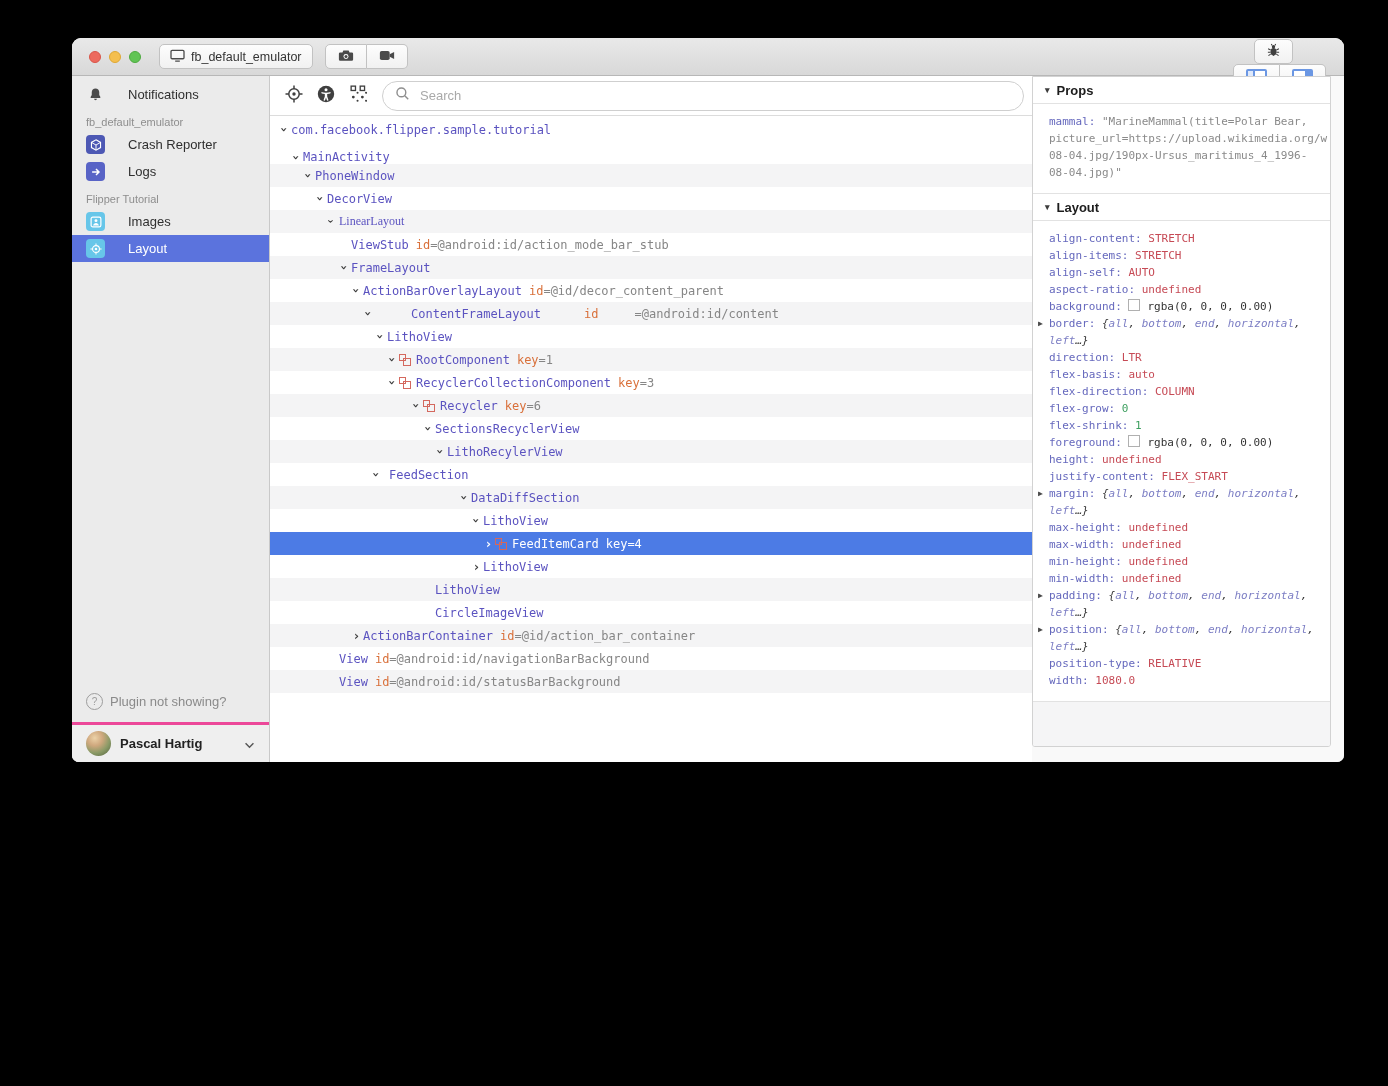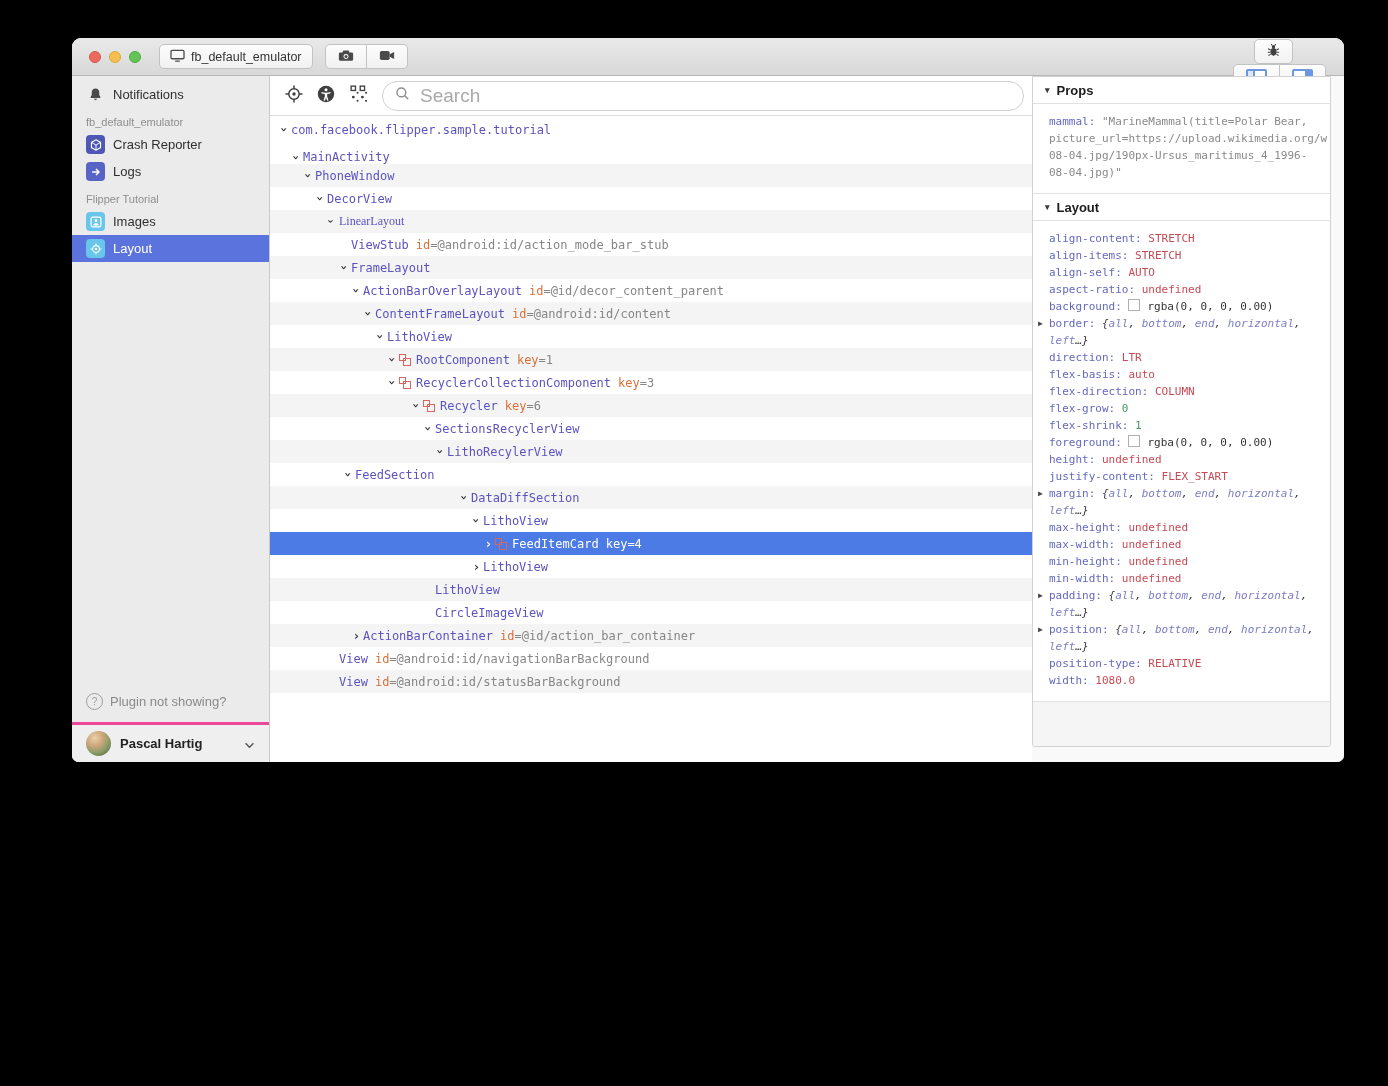--- a/index.html
+++ b/index.html
@@ -31,21 +31,21 @@
              display:inline-block;box-sizing:content-box;background:#fff;}
   .panel-ico.l::before{content:'';position:absolute;left:0;top:0;bottom:0;width:5px;
              border-right:2px solid #6b97e3;background:#dfe9fb;}
   .panel-ico.r::before{content:'';position:absolute;right:0;top:0;bottom:0;width:6px;background:#6b97e3;}
 
   
   .content{flex:1;display:flex;min-height:0;}
   .sidebar{width:198px;flex:0 0 198px;background:#ebebeb;border-right:1px solid #c9c9c9;
            box-sizing:border-box;display:flex;flex-direction:column;}
   .side-nav{flex:1;padding-top:5px;}
-  .side-item{height:27px;display:flex;align-items:center;gap:8px;padding-left:14px;
+  .side-item{height:27px;display:flex;align-items:center;gap:23px;padding-left:14px;
              font-size:13px;color:#2f2f2f;cursor:default;}
   .side-item.selected{background:#5b73dd;color:#fff;}
   .side-head{font-size:11px;color:#8e8e8e;padding:8px 0 3px 14px;}
   .pg-ico{width:19px;height:19px;border-radius:4px;display:inline-flex;align-items:center;
           justify-content:center;flex:0 0 19px;}
   .side-bottom{flex:0 0 auto;}
   .plugin-help{display:flex;align-items:center;gap:7px;padding:10px 0 12px 14px;
                font-size:13px;color:#8a8a8a;}
   .qmark{width:15px;height:15px;border:1px solid #9d9d9d;border-radius:50%;display:inline-flex;
          align-items:center;justify-content:center;font-size:10px;color:#9d9d9d;flex:0 0 15px;}
@@ -56,21 +56,21 @@
   .user-name{font-size:13px;font-weight:700;color:#222;flex:1;}
 
   
   .main{flex:1;display:flex;flex-direction:column;background:#fff;min-width:0;}
   .toolbar{height:40px;flex:0 0 40px;display:flex;align-items:center;border-bottom:1px solid #dcdcdc;
            padding:0 8px 0 10px;box-sizing:border-box;gap:4px;}
   .tool-btn{width:28px;height:28px;display:inline-flex;align-items:center;justify-content:center;
             background:none;border:none;padding:0;cursor:default;}
   .search{flex:1;height:30px;margin-left:6px;border:1px solid #cfcfcf;border-radius:15px;
           display:flex;align-items:center;padding:0 12px;gap:8px;background:#fff;box-sizing:border-box;}
-  .search input{border:none;outline:none;flex:1;font-size:19px;font-family:"Liberation Sans",sans-serif;
+  .search input{border:none;outline:none;flex:1;font-size:13px;font-family:"Liberation Sans",sans-serif;
           color:#14532d;background:transparent;}
   .search input::placeholder{color:#a9a9a9;}
 
   
   .tree{flex:1;overflow:hidden;padding-top:2px;}
   .tree-row{height:23px;display:flex;align-items:center;white-space:pre;
             font-family:"DejaVu Sans Mono",monospace;font-size:12px;cursor:default;}
   .tree-row.alt{background:#f4f4f5;}
   .tree-row.selected{background:#4c7be5;}
   .chev{display:inline-block;width:13px;flex:0 0 13px;text-align:center;color:#3d3d3d;
@@ -271,28 +271,28 @@
         </div>
         <div class="tree" id="tree">
             <div class="tree-row" style="padding-left: 8px;"><span class="chev exp">›</span><span class="tname">com.facebook.flipper.sample.tutorial</span></div>
             <div class="tree-row" style="padding-left: 20px; align-items: flex-end;"><span class="chev exp">›</span><span class="tname">MainActivity</span></div>
             <div class="tree-row alt" style="padding-left: 32px;"><span class="chev exp">›</span><span class="tname">PhoneWindow</span></div>
             <div class="tree-row" style="padding-left: 44px;"><span class="chev exp">›</span><span class="tname">DecorView</span></div>
             <div class="tree-row alt" style="padding-left: 56px; font-family: Liberation Serif, serif;"><span class="chev exp">›</span><span class="tname">LinearLayout</span></div>
             <div class="tree-row" style="padding-left: 68px;"><span class="chev"></span><span class="tname">ViewStub</span><span class="akey">id</span><span class="aval">=@android:id/action_mode_bar_stub</span></div>
             <div class="tree-row alt" style="padding-left: 68px;"><span class="chev exp">›</span><span class="tname">FrameLayout</span></div>
             <div class="tree-row" style="padding-left: 80px;"><span class="chev exp">›</span><span class="tname">ActionBarOverlayLayout</span><span class="akey">id</span><span class="aval">=@id/decor_content_parent</span></div>
-            <div class="tree-row alt" style="padding-left: 92px;"><span class="chev exp">›</span><span class="tname">ContentFrameLayout</span><span class="akey">id</span><span class="aval">=@android:id/content</span></div>
+            <div class="tree-row alt" style="padding-left: 92px; gap: 36px;"><span class="chev exp">›</span><span class="tname">ContentFrameLayout</span><span class="akey">id</span><span class="aval">=@android:id/content</span></div>
             <div class="tree-row" style="padding-left: 104px;"><span class="chev exp">›</span><span class="tname">LithoView</span></div>
             <div class="tree-row alt" style="padding-left: 116px;"><span class="chev exp">›</span><span class="licon"></span><span class="tname">RootComponent</span><span class="akey">key</span><span class="aval">=1</span></div>
             <div class="tree-row" style="padding-left: 116px;"><span class="chev exp">›</span><span class="licon"></span><span class="tname">RecyclerCollectionComponent</span><span class="akey">key</span><span class="aval">=3</span></div>
             <div class="tree-row alt" style="padding-left: 140px;"><span class="chev exp">›</span><span class="licon"></span><span class="tname">Recycler</span><span class="akey">key</span><span class="aval">=6</span></div>
             <div class="tree-row" style="padding-left: 152px;"><span class="chev exp">›</span><span class="tname">SectionsRecyclerView</span></div>
             <div class="tree-row alt" style="padding-left: 164px;"><span class="chev exp">›</span><span class="tname">LithoRecylerView</span></div>
-            <div class="tree-row" style="padding-left: 72px;"><span class="chev exp">›</span><span class="tname">FeedSection</span></div>
+            <div class="tree-row" style="padding-left: 100px; gap: 6px;"><span class="chev exp">›</span><span class="tname">FeedSection</span></div>
             <div class="tree-row alt" style="padding-left: 188px;"><span class="chev exp">›</span><span class="tname">DataDiffSection</span></div>
             <div class="tree-row" style="padding-left: 200px;"><span class="chev exp">›</span><span class="tname">LithoView</span></div>
             <div class="tree-row selected" style="padding-left: 212px;"><span class="chev">›</span><span class="licon"></span><span class="tname">FeedItemCard</span><span class="akey">key</span><span class="aval">=4</span></div>
             <div class="tree-row" style="padding-left: 200px;"><span class="chev">›</span><span class="tname">LithoView</span></div>
             <div class="tree-row alt" style="padding-left: 152px;"><span class="chev"></span><span class="tname">LithoView</span></div>
             <div class="tree-row" style="padding-left: 152px;"><span class="chev"></span><span class="tname">CircleImageView</span></div>
             <div class="tree-row alt" style="padding-left: 80px;"><span class="chev">›</span><span class="tname">ActionBarContainer</span><span class="akey">id</span><span class="aval">=@id/action_bar_container</span></div>
             <div class="tree-row" style="padding-left: 56px;"><span class="chev"></span><span class="tname">View</span><span class="akey">id</span><span class="aval">=@android:id/navigationBarBackground</span></div>
             <div class="tree-row alt" style="padding-left: 56px;"><span class="chev"></span><span class="tname">View</span><span class="akey">id</span><span class="aval">=@android:id/statusBarBackground</span></div>
           </div>

